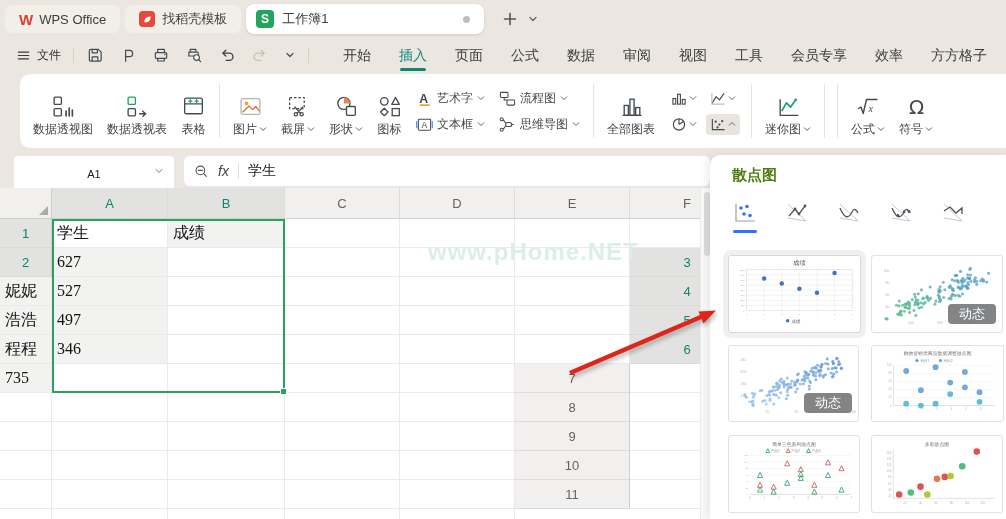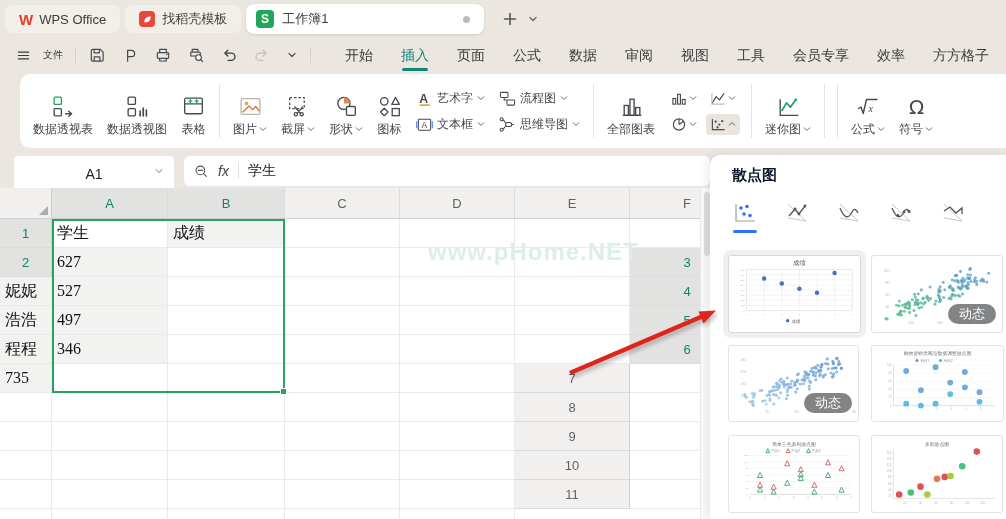--- a/index.html
+++ b/index.html
@@ -15,21 +15,21 @@
 .docer-ic{width:16px;height:16px;border-radius:4px;background:#e6483c;display:flex;align-items:center;justify-content:center}
 .tab-doc{height:30px;background:#fff;width:238px;border-radius:8px;box-shadow:0 1px 3px rgba(0,0,0,.12);padding:0 10px;gap:8px}
 .s-ic{width:18px;height:18px;border-radius:4px;background:#21a45b;color:#fff;font-size:12px;font-weight:bold;
       display:flex;align-items:center;justify-content:center}
 .dot-unsaved{width:7px;height:7px;border-radius:50%;background:#bdbdbd;margin-left:auto;margin-right:4px}
 .tb-plus{margin-left:12px;display:flex;align-items:center}
 .tb-chev{margin-left:8px;display:flex;align-items:center}
 
 .menubar{position:absolute;top:38px;left:0;width:100%;height:34px;display:flex;align-items:center;
          padding-left:16px;white-space:nowrap;overflow:hidden}
-.mfile{display:flex;gap:12px;font-size:10px;color:#333}
+.mfile{display:flex;align-items:center;gap:6px;font-size:12px;color:#333}
 .mdiv{width:1px;height:15px;background:#d5d0c6;margin:0 12px;flex:none}
 .micons{display:flex;align-items:center;gap:15px}
 .mibtn{display:flex;align-items:center}
 #menu-tabs{display:flex;margin-left:8px}
 .menu-tab{padding:0 14px;font-size:14px;color:#3d3d3d;position:relative;line-height:34px}
 .menu-tab.active{color:#0e8575}
 .menu-tab.active::after{content:"";position:absolute;left:50%;transform:translateX(-50%);bottom:1px;
                         width:26px;height:3px;border-radius:2px;background:#0e8575}
 
 .toolbar{position:absolute;left:20px;top:74px;width:1000px;height:74px;background:#fff;border-radius:10px;
@@ -39,21 +39,21 @@
 .tlabel{margin-top:4px;font-size:12px;color:#41464b;display:flex;align-items:center;gap:2px;line-height:12px;white-space:nowrap}
 .tdiv{width:1px;height:54px;background:#e7e4de;margin:0 6px;flex:none}
 .stack{display:flex;flex-direction:column;justify-content:center;gap:9px;height:64px;padding:0 7px;flex:none}
 .srow{display:flex;align-items:center;gap:4px;font-size:12px;color:#41464b;white-space:nowrap}
 .minigrid{display:flex;flex-direction:column;gap:5px;padding:0 5px;flex:none}
 .mgrow{display:flex;gap:5px}
 .mgbtn{display:flex;align-items:center;gap:2px;padding:3px 4px;border-radius:4px}
 .mgbtn.active{background:#e9e5de}
 
 .namebox{position:absolute;left:14px;top:156px;width:160px;height:35px;background:#fff;border-radius:4px;
-         display:flex;align-items:center;justify-content:center;font-size:14px;color:#222}
+         display:flex;align-items:center;justify-content:center;font-size:11px;color:#222}
 .nb-chev{position:absolute;right:10px;top:10px}
 .fxbar{position:absolute;left:184px;top:156px;width:526px;height:30px;background:#fff;border-radius:6px;
        display:flex;align-items:center;padding:0 10px;gap:9px;font-size:14px;color:#222}
 .fxdiv{width:1px;height:16px;background:#e0e0e0}
 .fx{font-family:Liberation Sans, sans-serif;font-style:italic;font-size:14px;color:#444}
 
 #grid{position:absolute;left:0;top:188px;width:700px;height:331px;background:#fff;display:grid;
       grid-template-columns:52px 116px 117px 115px 115px 115px 115px;
       grid-template-rows:31px;grid-auto-rows:29px;overflow:hidden}
 .ch{background:#f1f0ee;border-right:1px solid #dbdbdb;border-bottom:1px solid #cfcfcf;
@@ -73,35 +73,35 @@
 .cell.active-cell{background:#fff}
 .selbox{position:absolute;left:52px;top:31px;width:233px;height:174px;border:2px solid #27a35d;z-index:3;pointer-events:none}
 .fillhandle{position:absolute;right:-4px;bottom:-4px;width:7px;height:7px;background:#27a35d;border:1px solid #fff}
 .watermark{position:absolute;left:428px;top:50px;font-size:24px;font-weight:bold;color:#ddeee8;
            letter-spacing:1px;z-index:1;pointer-events:none}
 .vscroll{position:absolute;left:700px;top:188px;width:12px;height:331px;background:#fafaf9;border-left:1px solid #ececec}
 .vthumb{position:absolute;left:3px;top:4px;width:6px;height:64px;border-radius:3px;background:#dcdcda}
 
 .panel{position:absolute;left:710px;top:155px;width:296px;height:364px;background:#fff;
        border-radius:10px 0 0 0;box-shadow:-3px 0 10px rgba(0,0,0,.08);z-index:5}
-.ptitle{position:absolute;left:22px;top:11px;font-size:15px;font-weight:bold;color:#0f172a}
+.ptitle{position:absolute;left:22px;top:11px;font-size:15px;font-weight:bold;color:#4d7c0f}
 .subtypes{position:absolute;left:22px;top:46px;display:flex;gap:26px;align-items:center}
 .subtype{width:26px;height:24px;display:flex;align-items:center;justify-content:center;position:relative}
 .subtype.sel::after{content:"";position:absolute;left:1px;bottom:-8px;width:24px;height:3px;border-radius:2px;background:#3370ff}
 .hoverwrap{position:absolute;left:13px;top:95px;width:143px;height:88px;background:#f1f0ee;border-radius:8px}
 .pcard{position:absolute;background:#fff;border:1px solid #e2e2e2;border-radius:3px;overflow:hidden}
 #card1{left:18px;top:100px;width:133px;height:78px;border-color:#d8d8d8}
 #card2{left:161px;top:100px;width:132px;height:78px}
 #card3{left:18px;top:190px;width:131px;height:77px}
 #card4{left:161px;top:190px;width:133px;height:77px}
 #card5{left:18px;top:280px;width:132px;height:78px}
 #card6{left:161px;top:280px;width:132px;height:78px}
 .pcard svg{width:100%;height:100%}
 .badge{position:absolute;right:6px;bottom:8px;background:rgba(108,110,113,.85);color:#fff;font-size:13px;
-       padding:2px 11px;border-radius:10px;z-index:2;line-height:16px}
+       padding:2px 11px;border-radius:4px;z-index:2;line-height:16px}
 
 .arrow{position:absolute;left:540px;top:295px;z-index:30;filter:drop-shadow(2px 3px 2px rgba(60,60,60,.35));pointer-events:none}
 </style>
 </head>
 <body>
 
 <div id="app">
 
   <div class="tabbar">
     <div class="tab-pill">
@@ -194,40 +194,40 @@
         <div class="menu-tab">会员专享</div>
         <div class="menu-tab">效率</div>
         <div class="menu-tab">方方格子</div>
         <div class="menu-tab">DIY工具箱</div>
       </div>
   </div>
 
   <div class="toolbar">
     <div class="tbtn">
       <span class="tico">
+        <svg width="25" height="25" viewBox="0 0 24 24" fill="none" stroke="#454a4f" stroke-width="1.3">
+            <rect x="3" y="3" width="7" height="7" rx="1"></rect>
+            <rect x="3" y="14" width="7" height="7" rx="1"></rect>
+            <path d="M14.5,21 v-4.5 M17.5,21 v-7.5 M20.5,21 v-5.5" stroke-width="1.6" stroke-linecap="round"></path>
+          </svg>
+      </span>
+      <span class="tlabel">
+          <span>数据透视图</span>
+        </span>
+    </div>
+    <div class="tbtn">
+      <span class="tico">
         <svg width="25" height="25" viewBox="0 0 24 24" fill="none" stroke-width="1.3">
             <rect x="3" y="3" width="7" height="7" rx="1" stroke="#21a45b"></rect>
             <rect x="3" y="14" width="7" height="7" rx="1" stroke="#454a4f"></rect>
             <path d="M14,19 h5.5 M17,16.5 l2.8,2.5 -2.8,2.5" stroke="#454a4f" stroke-linecap="round" stroke-linejoin="round"></path>
           </svg>
       </span>
       <span class="tlabel">
           <span>数据透视表</span>
-        </span>
-    </div>
-    <div class="tbtn">
-      <span class="tico">
-        <svg width="25" height="25" viewBox="0 0 24 24" fill="none" stroke="#454a4f" stroke-width="1.3">
-            <rect x="3" y="3" width="7" height="7" rx="1"></rect>
-            <rect x="3" y="14" width="7" height="7" rx="1"></rect>
-            <path d="M14.5,21 v-4.5 M17.5,21 v-7.5 M20.5,21 v-5.5" stroke-width="1.6" stroke-linecap="round"></path>
-          </svg>
-      </span>
-      <span class="tlabel">
-          <span>数据透视图</span>
         </span>
     </div>
     <div class="tbtn">
       <span class="tico">
         <svg width="25" height="25" viewBox="0 0 24 24" fill="none">
             <rect x="3.5" y="4" width="17" height="15" rx="1.5" stroke="#454a4f" stroke-width="1.3"></rect>
             <path d="M3.5,9.5 h17" stroke="#454a4f" stroke-width="1.3"></path>
             <path d="M7.5,6.8 h3 M9,5.3 v3 M13.5,6.8 h3 M15,5.3 v3" stroke="#21a45b" stroke-width="1.2" stroke-linecap="round"></path>
           </svg>
       </span>

